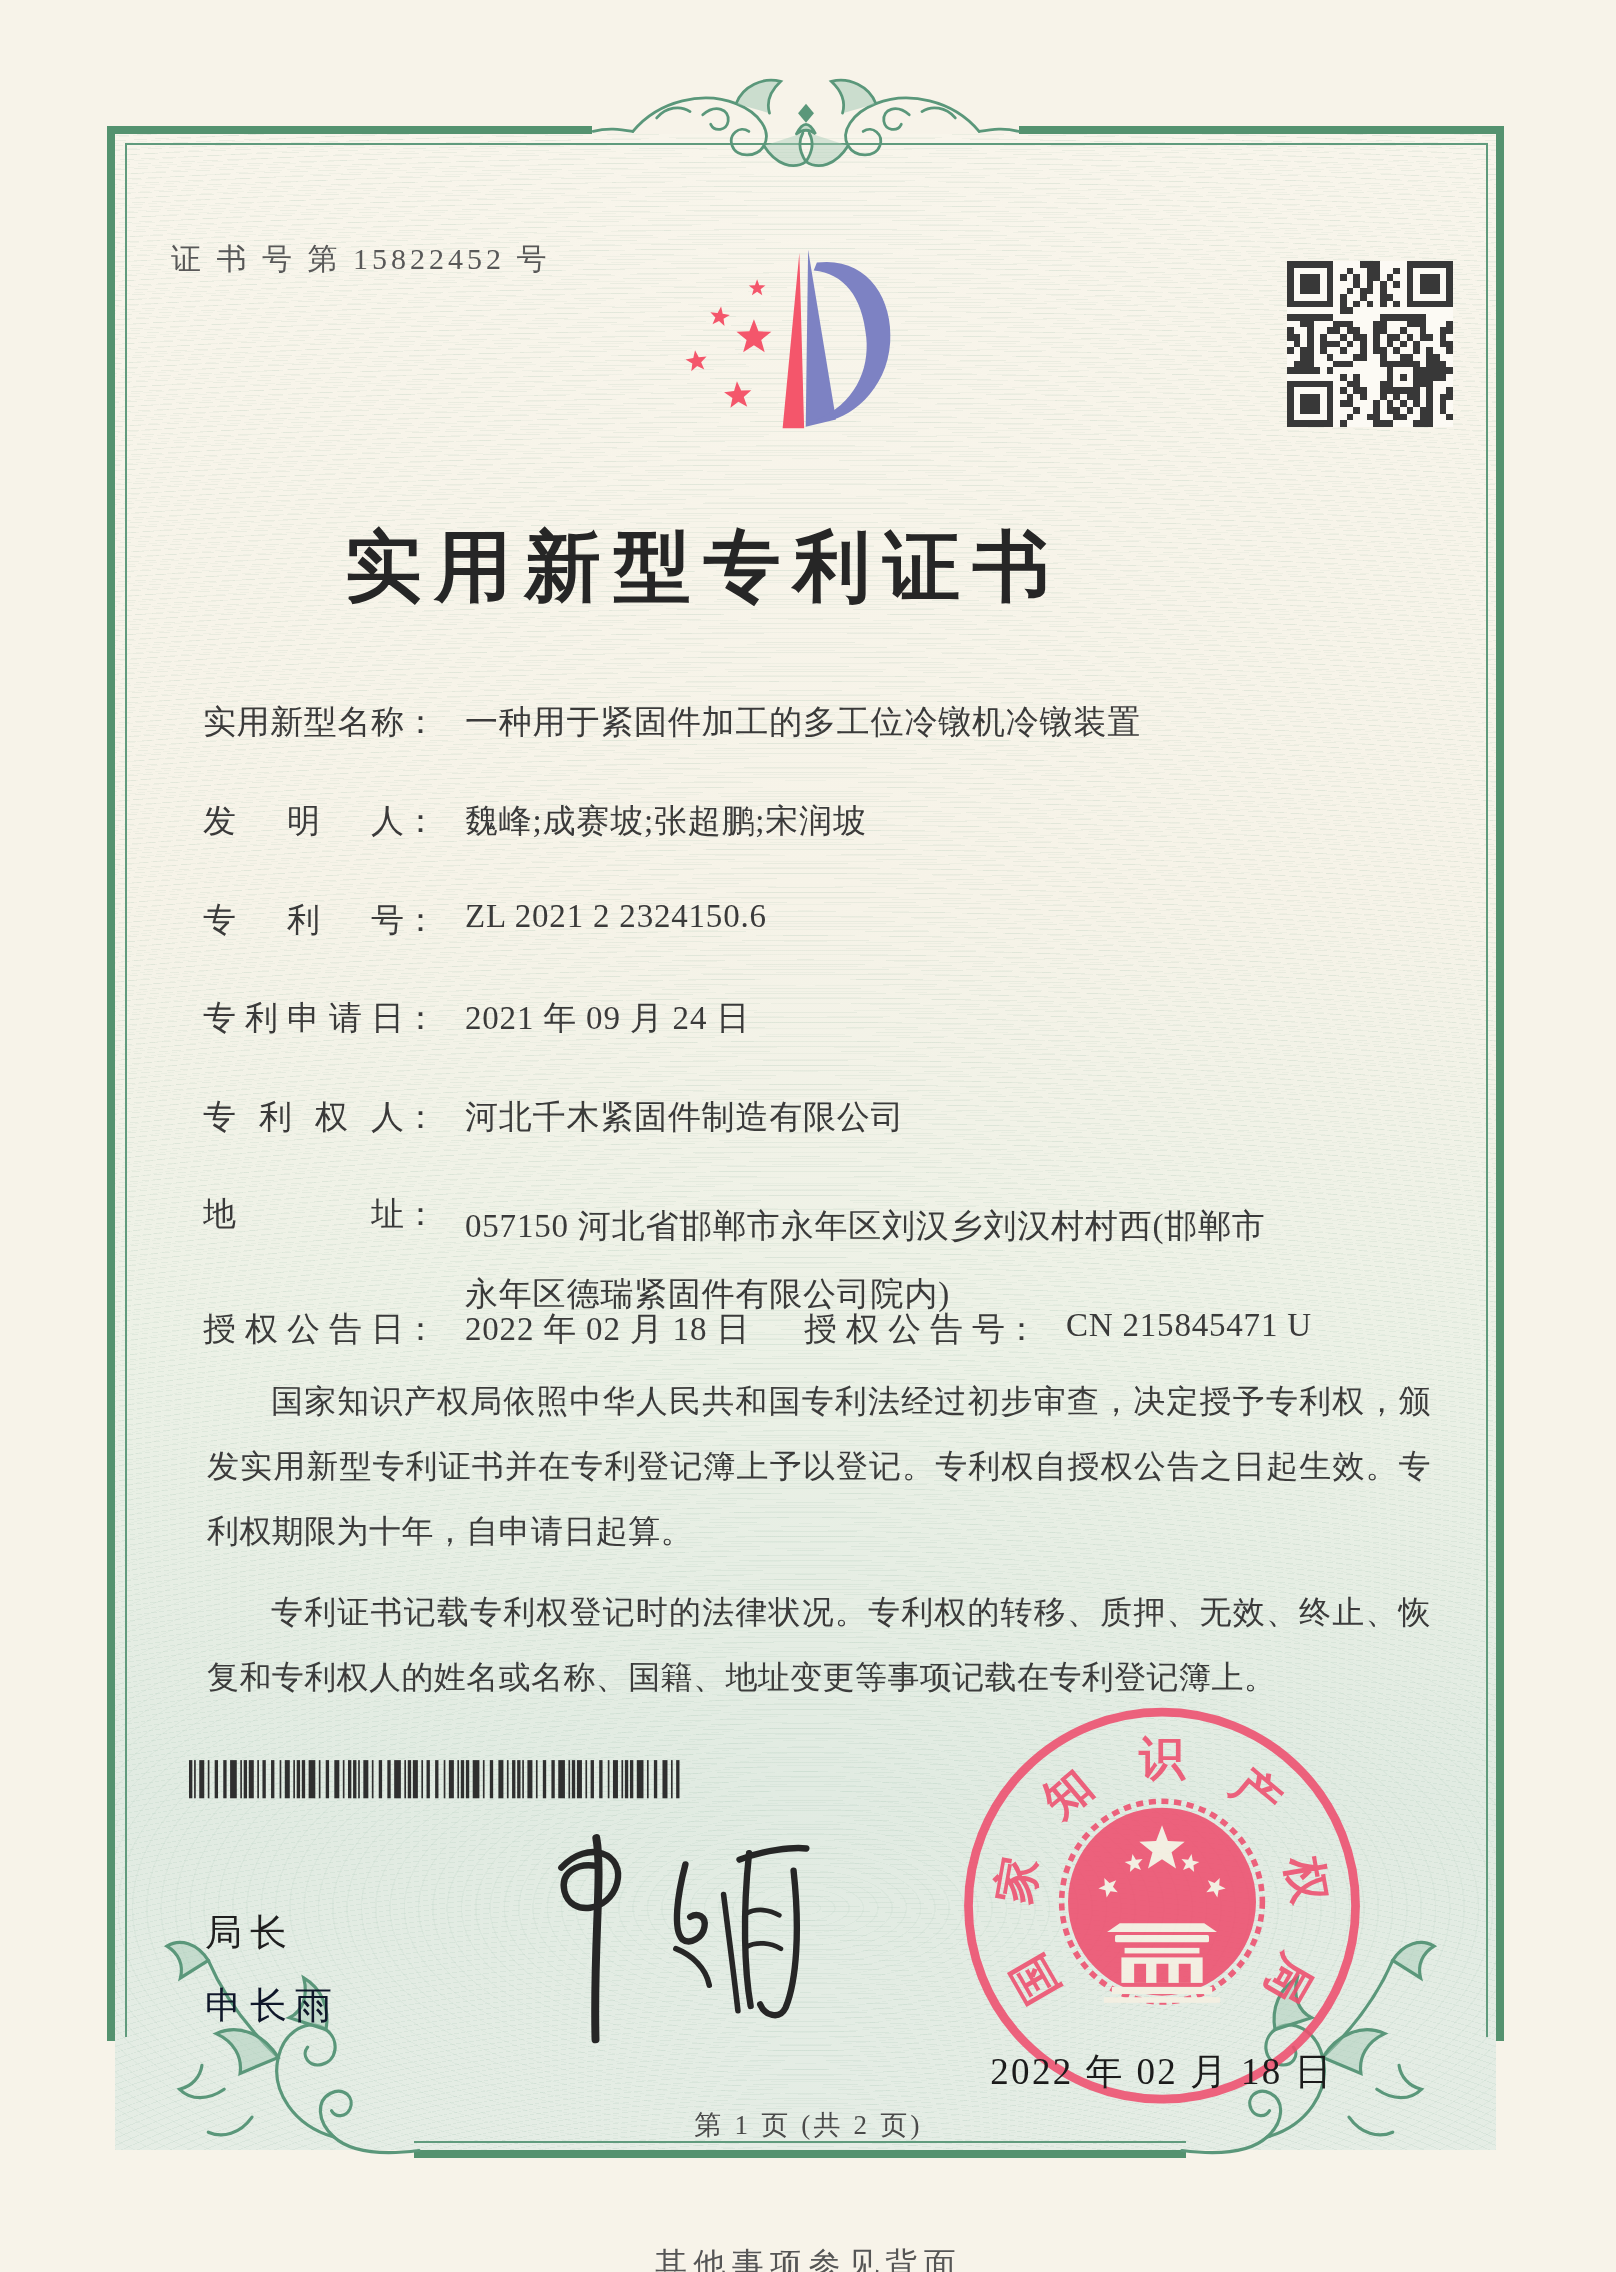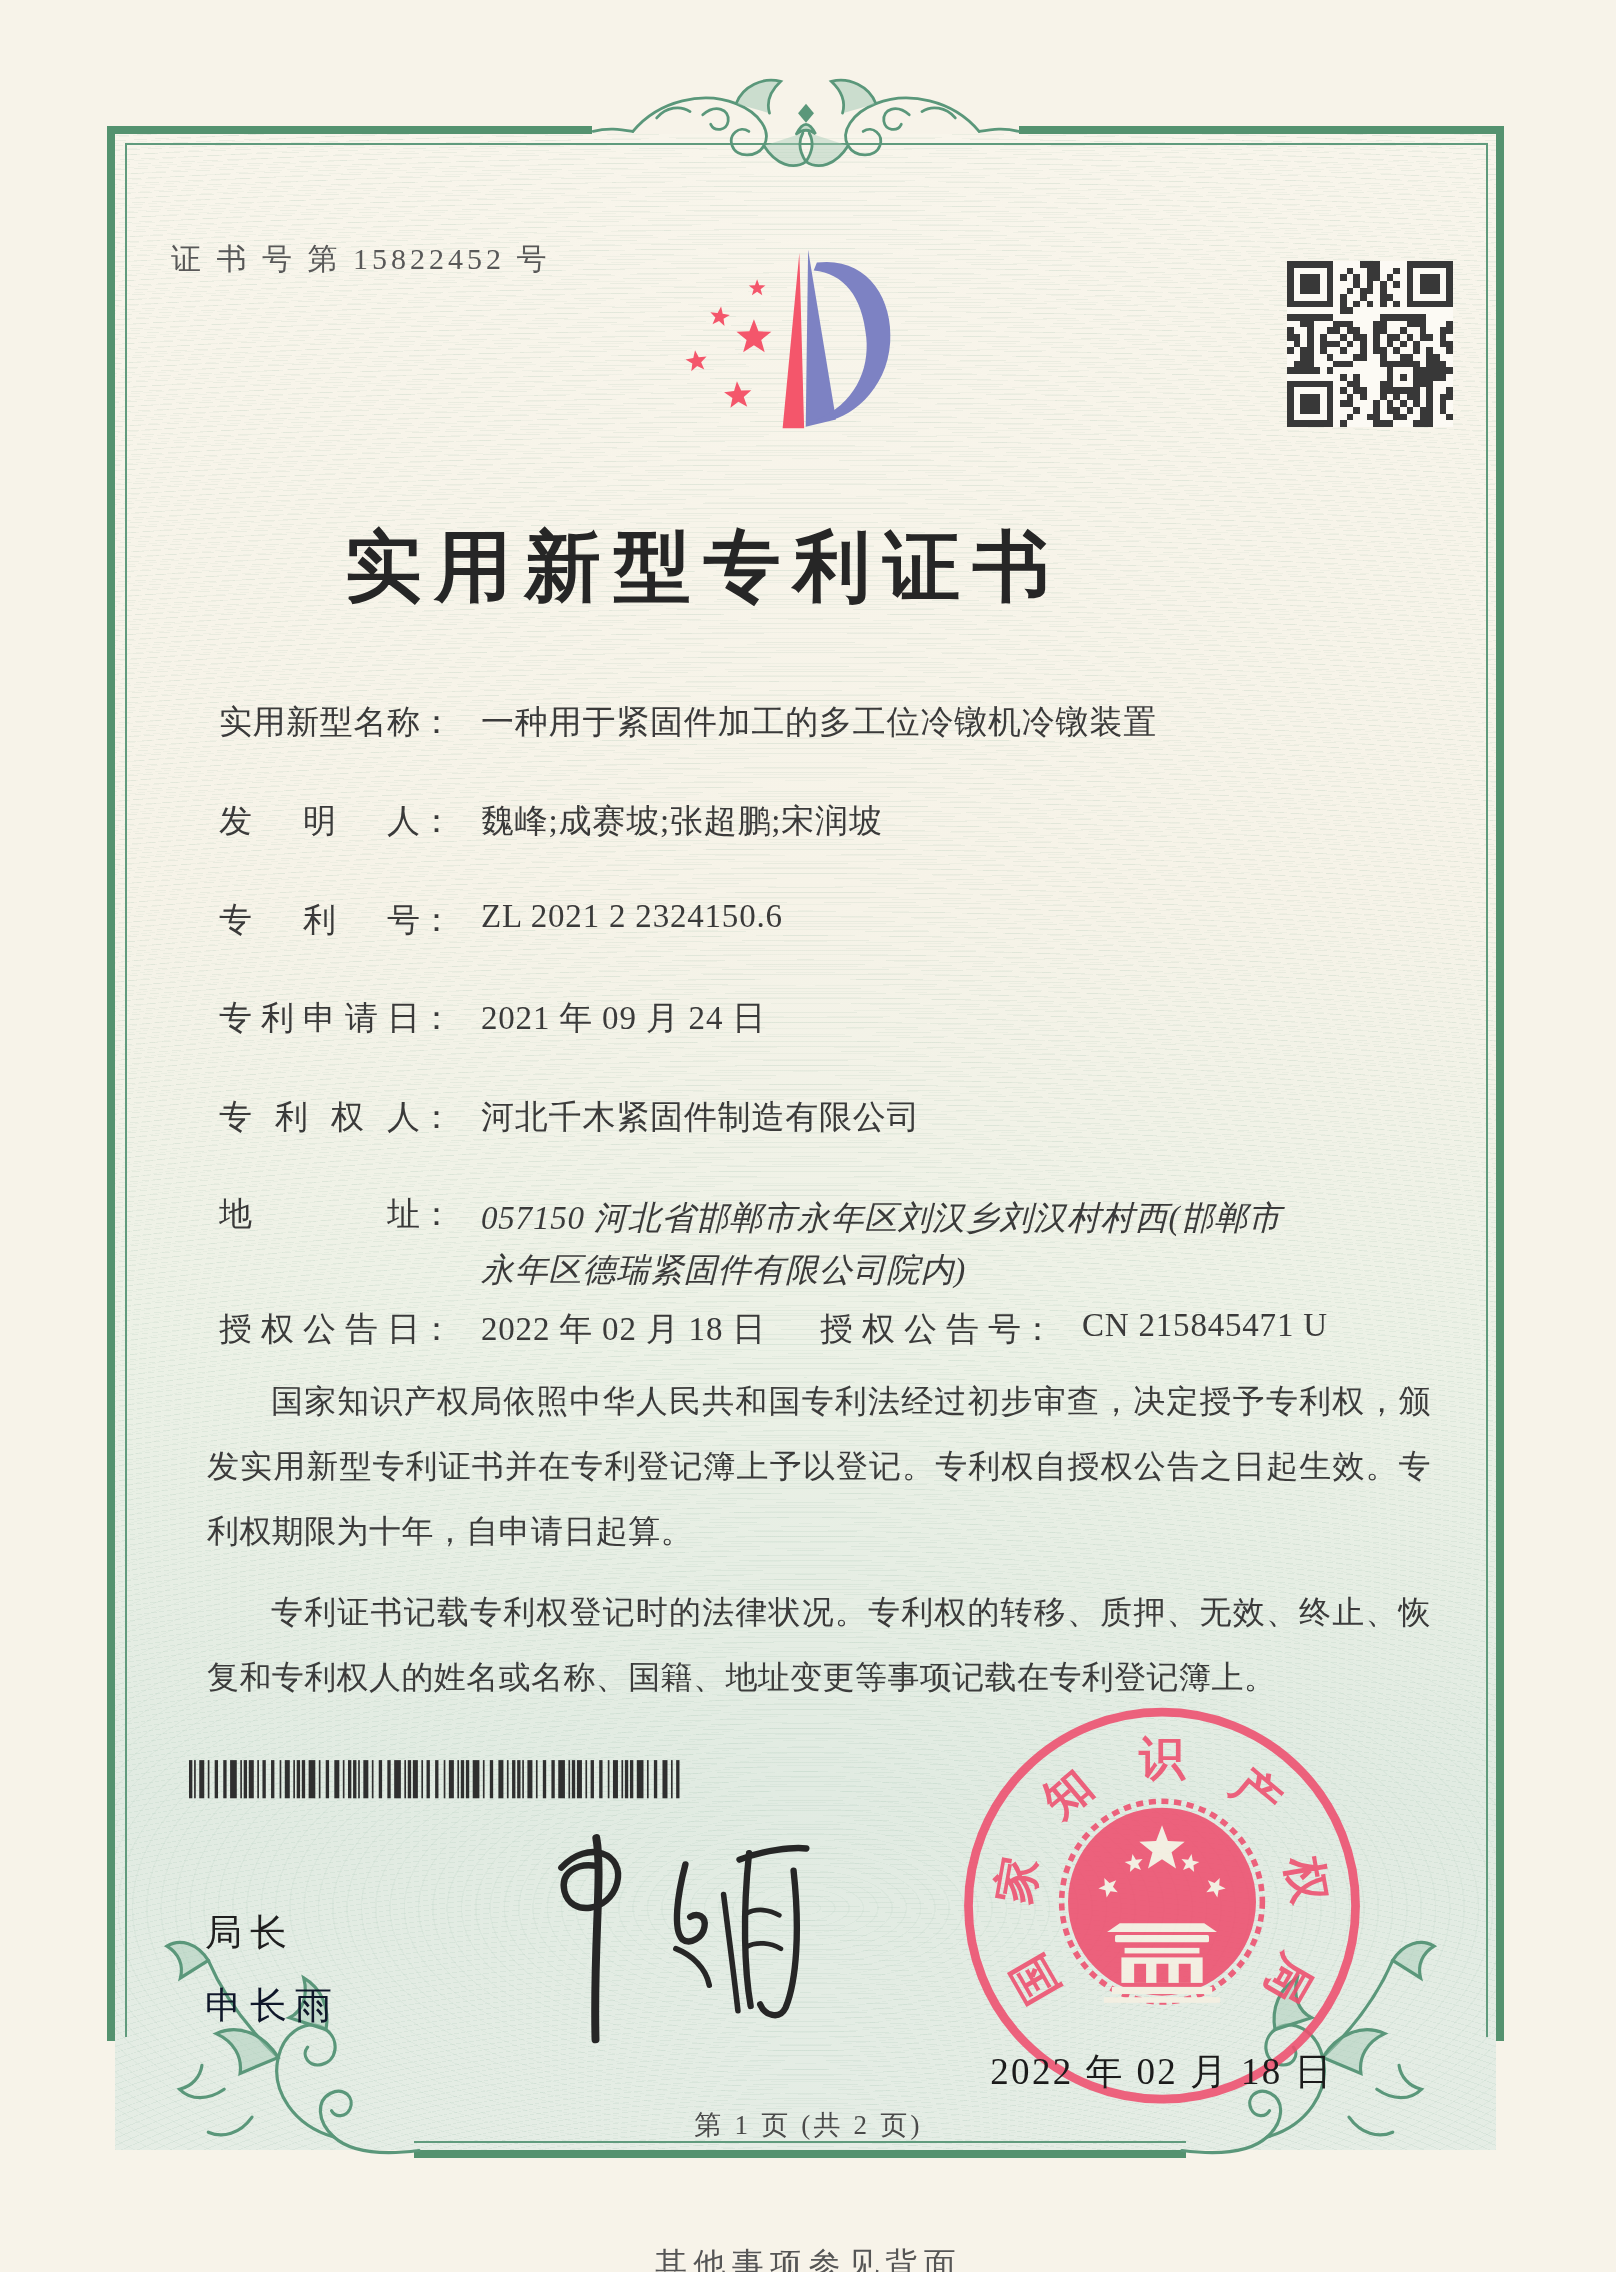--- a/index.html
+++ b/index.html
@@ -21,24 +21,24 @@
 
   .b{position:absolute;background:var(--border-green);z-index:2;}
   .t{position:absolute;background:var(--thin-green);z-index:2;}
   svg.orn{position:absolute;z-index:3;overflow:visible;}
 
   .abs{position:absolute;z-index:4;}
   #cert-no{left:171px;top:239px;font-size:30px;letter-spacing:4px;color:#585858;}
   #title{left:0;top:516px;width:1407px;text-align:center;font-size:77px;font-weight:bold;
          letter-spacing:12.7px;color:#262626;}
   .frow{left:203px;font-size:33px;color:var(--text);white-space:nowrap;}
-  .frow .lbl{display:inline-block;width:201px;text-align:justify;text-align-last:justify;vertical-align:top;margin-left:16px;}
+  .frow .lbl{display:inline-block;width:201px;text-align:justify;text-align-last:justify;vertical-align:top;}
   .frow .colon{display:inline-block;width:33px;vertical-align:top;}
   .frow .val{display:inline-block;vertical-align:top;letter-spacing:0.8px;margin-left:28px;}
-  .frow .val.wrap{white-space:normal;width:820px;line-height:52px;font-style:italic;}
+  .frow .val.wrap{white-space:normal;width:820px;line-height:68px;}
   .pair2{position:absolute;left:601px;top:0;white-space:nowrap;}
   #paras{left:191px;top:1353px;width:1256px;font-size:32px;line-height:65px;
          letter-spacing:0.4px;color:#3b3b3b;text-align:justify;}
   #paras p{margin:16px;text-indent:64px;}
   #director-label{left:205px;top:1908px;font-size:37px;letter-spacing:8px;color:#1f1f1f;
                   font-family:"Liberation Sans","DejaVu Sans",sans-serif;font-weight:500;}
   #director-name{left:205px;top:1981px;font-size:37px;letter-spacing:8px;color:#0f172a;
                  font-family:"Liberation Sans","DejaVu Sans",sans-serif;font-weight:500;text-align:right;}
   #seal-date{left:955px;top:2047px;width:414px;text-align:center;font-size:37px;
              letter-spacing:2.4px;color:#1b1b1b;z-index:6;}

